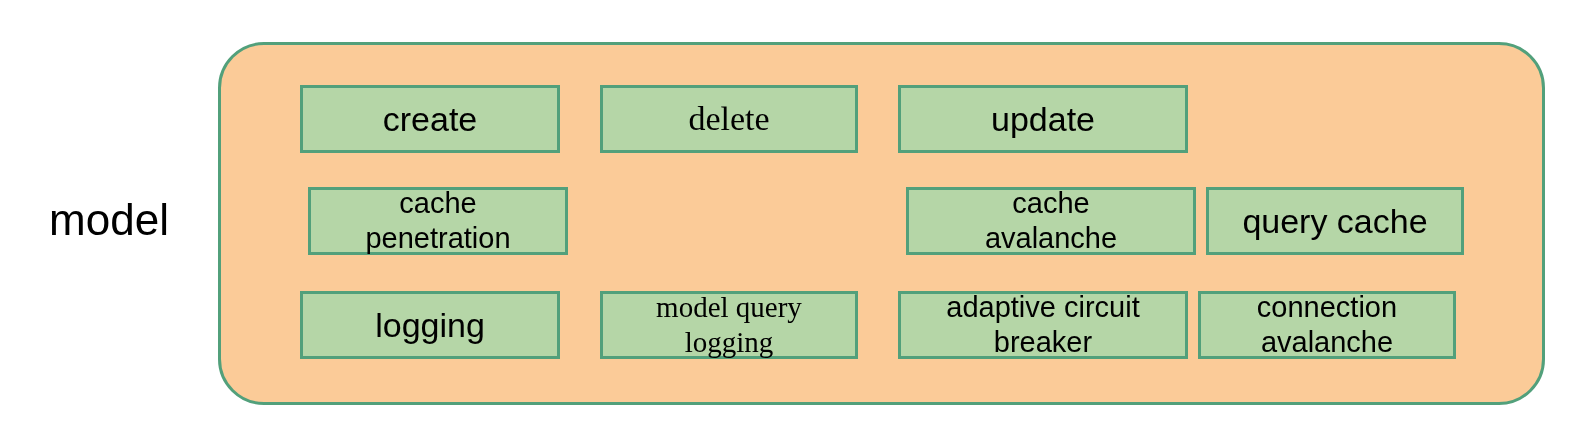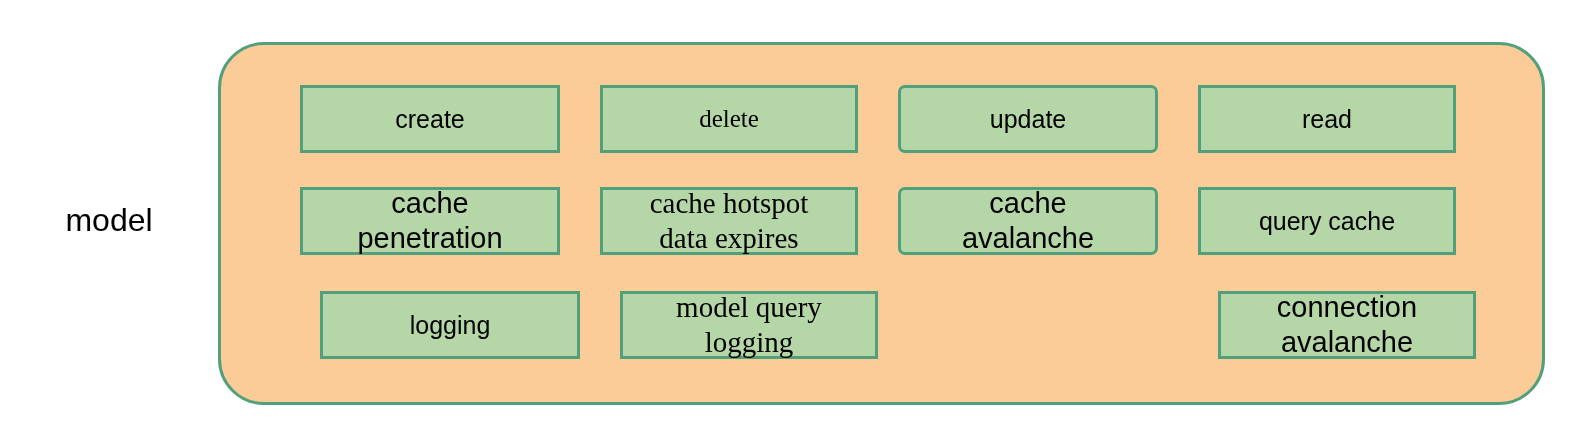--- a/index.html
+++ b/index.html
@@ -21,21 +21,21 @@
     background: #ffffff;
   }
 
   
   #model-label {
     position: absolute;
     left: 14px;
     top: 196px;
     width: 190px;
     text-align: center;
-    font-size: 32px;
+    font-size: 44px;
     line-height: 48px;
     color: #000000;
     white-space: nowrap;
   }
 
   
   #group-container {
     position: absolute;
     left: 218px;
     top: 42px;
@@ -72,83 +72,80 @@
 
   .node-label {
     display: block;
     width: 100%;
     white-space: pre-line;
     color: #000000;
   }
 
   
   .node-box.single .node-label {
-    font-size: 25px;
+    font-size: 34px;
     line-height: 40px;
   }
   
   .node-box.multi .node-label {
     font-size: 29px;
     line-height: 35px;
   }
 
   
   .col-0 { left: 300px; width: 260px; }
   .col-1 { left: 600px; width: 258px; font-family: Liberation Serif, serif; }
-  .col-2 { left: 898px; width: 260px; border-radius: 7px; }
+  .col-2 { left: 898px; width: 290px; }
   .col-3 { left: 1198px; width: 258px; }
 
   
   .row-0 { top: 85px;  height: 68px; }
-  .row-1 { top: 187px; height: 68px; }
-  .row-2 { top: 291px; height: 68px; margin-left: 20px; }
+  .row-1 { top: 187px; height: 68px; margin-left: 8px; }
+  .row-2 { top: 291px; height: 68px; }
 </style>
 </head>
 <body>
 
 <div id="stage">
 
   <div id="model-label">model</div>
 
   <div id="group-container"></div>
 
   <div id="node-grid">
       <div class="node-box col-0 row-0 single">
         <span class="node-label">create</span>
       </div>
       <div class="node-box col-1 row-0 single">
         <span class="node-label">delete</span>
       </div>
       <div class="node-box col-2 row-0 single">
         <span class="node-label">update</span>
       </div>
-      <div class="node-box col-3 row-0 single">
-        <span class="node-label">read</span>
-      </div>
       <div class="node-box col-0 row-1 multi">
         <span class="node-label">cache
 penetration</span>
-      </div>
-      <div class="node-box col-1 row-1 multi">
-        <span class="node-label">cache hotspot
-data expires</span>
       </div>
       <div class="node-box col-2 row-1 multi">
         <span class="node-label">cache
 avalanche</span>
       </div>
       <div class="node-box col-3 row-1 single">
         <span class="node-label">query cache</span>
       </div>
       <div class="node-box col-0 row-2 single">
         <span class="node-label">logging</span>
       </div>
       <div class="node-box col-1 row-2 multi">
         <span class="node-label">model query
 logging</span>
       </div>
+      <div class="node-box col-2 row-2 multi">
+        <span class="node-label">adaptive circuit
+breaker</span>
+      </div>
       <div class="node-box col-3 row-2 multi">
         <span class="node-label">connection
 avalanche</span>
       </div>
     </div>
 
 </div>
 
 </body></html>

